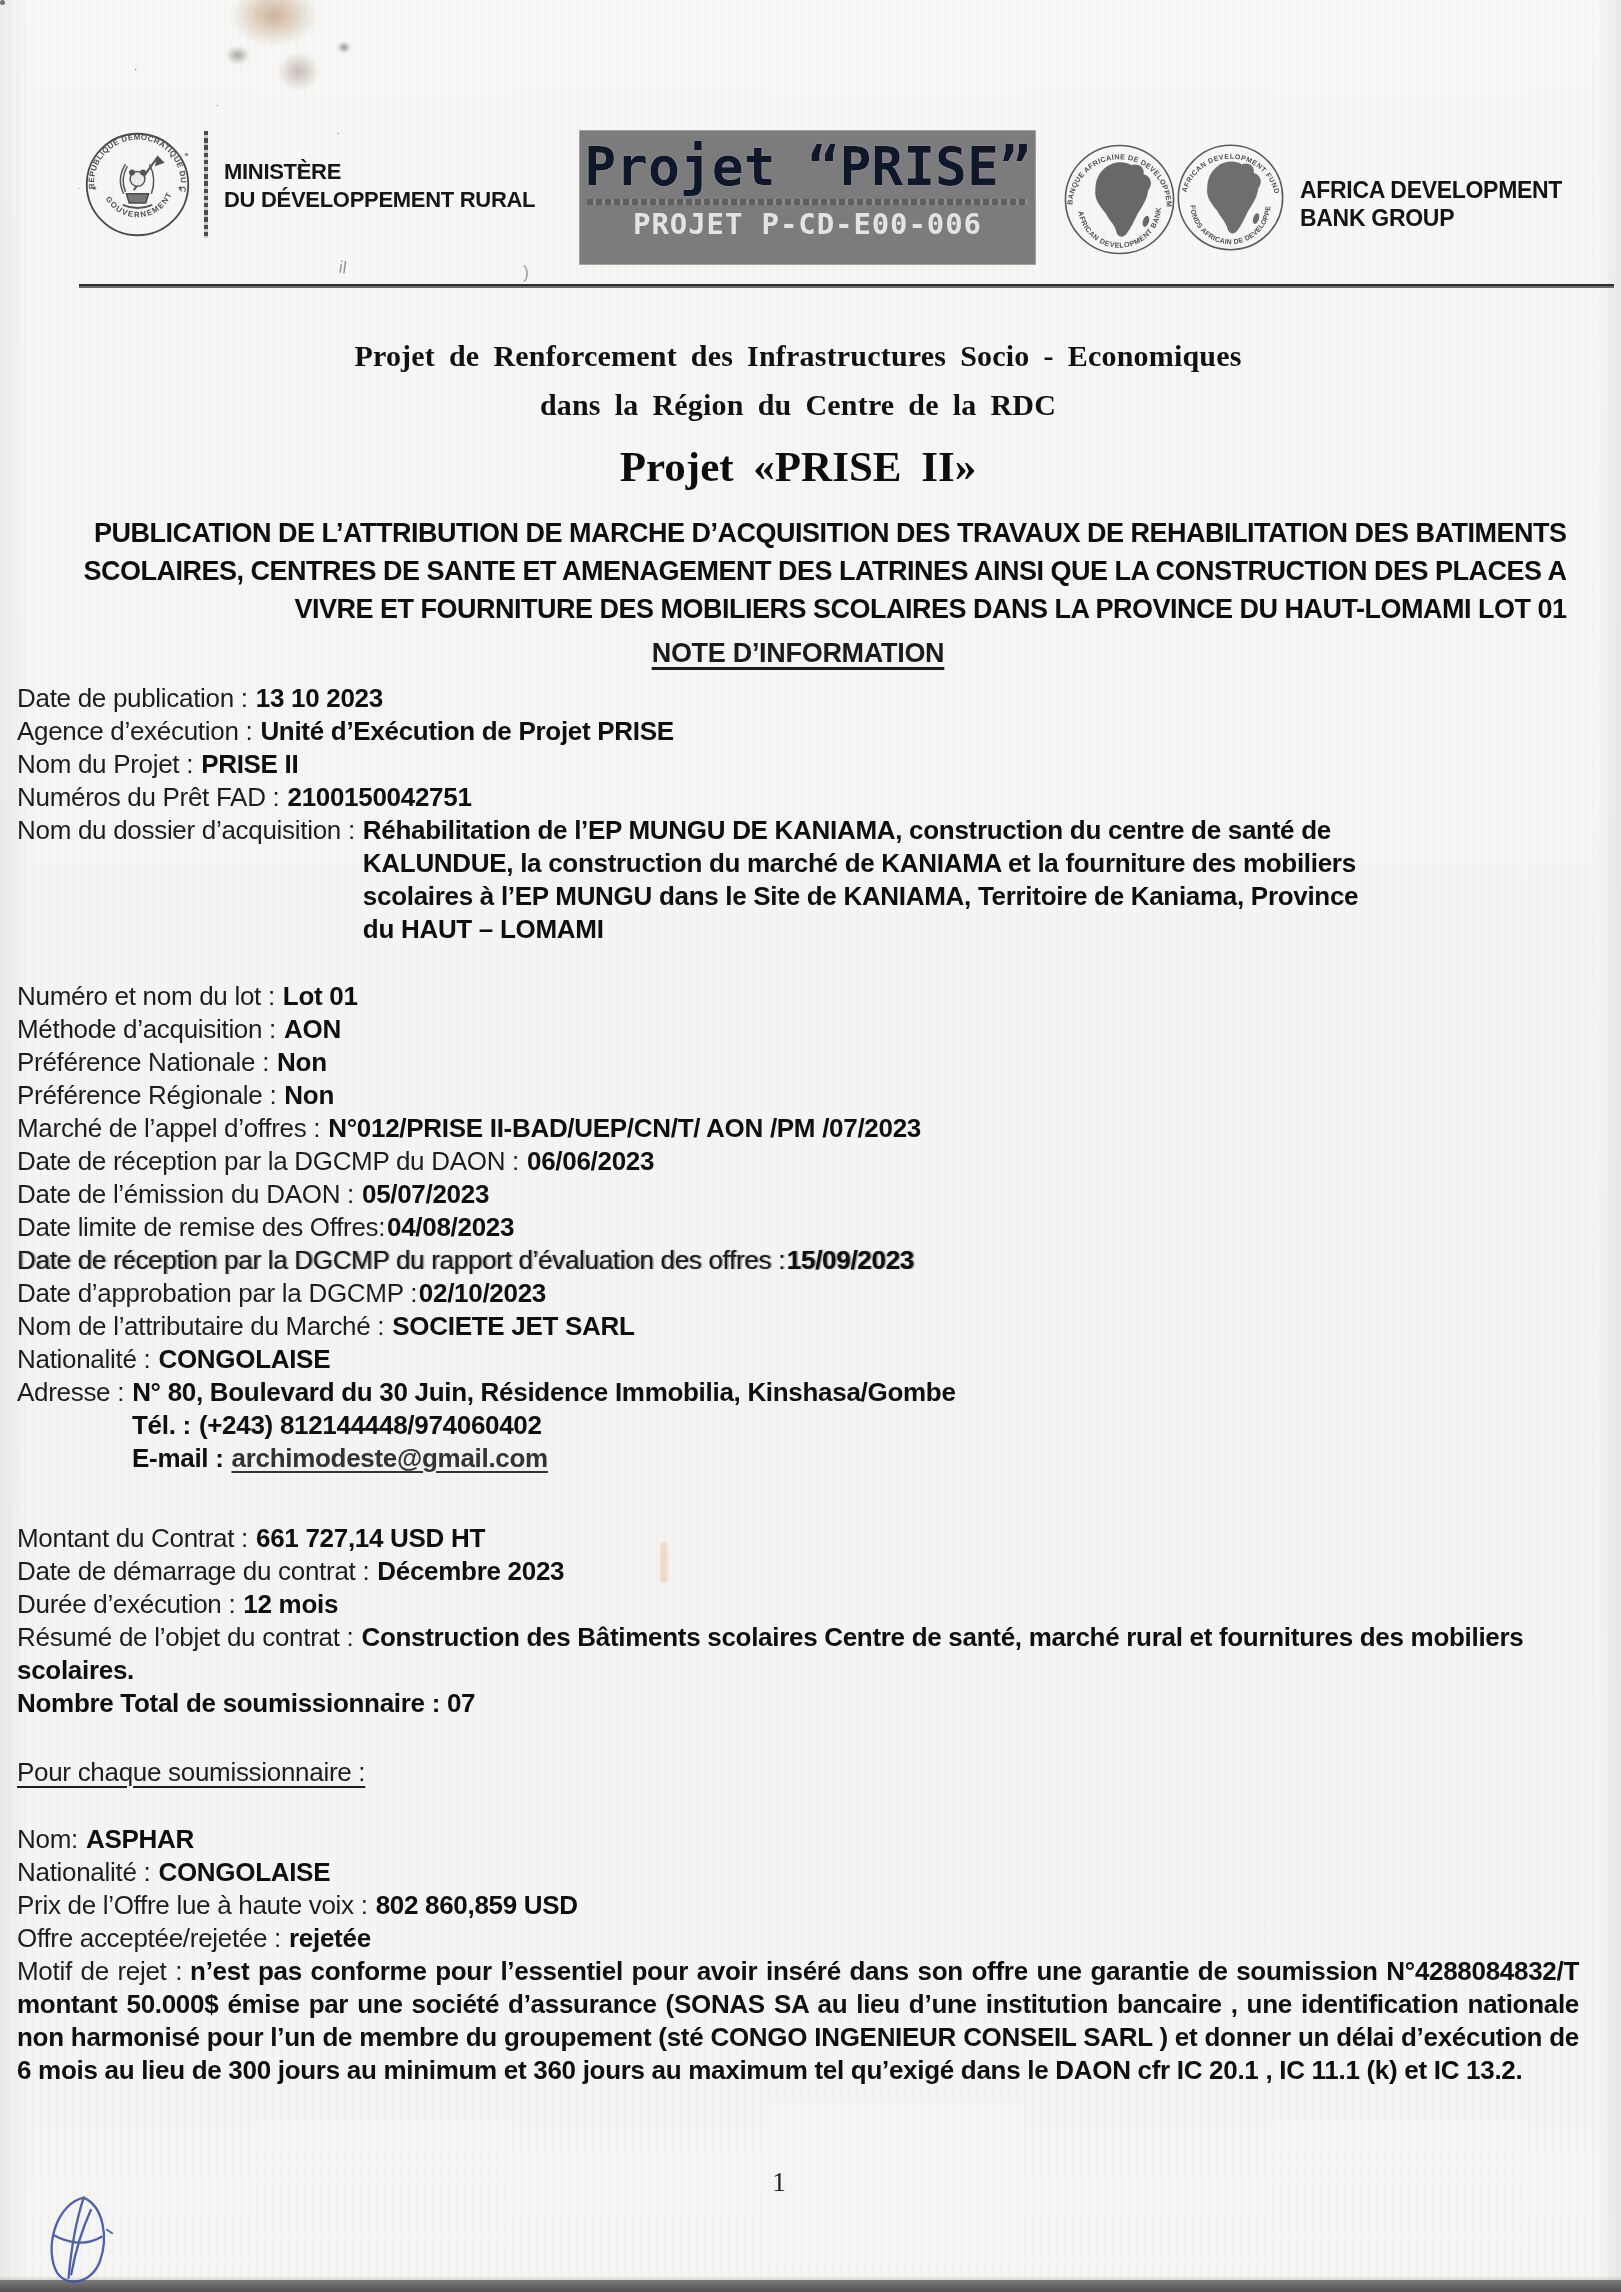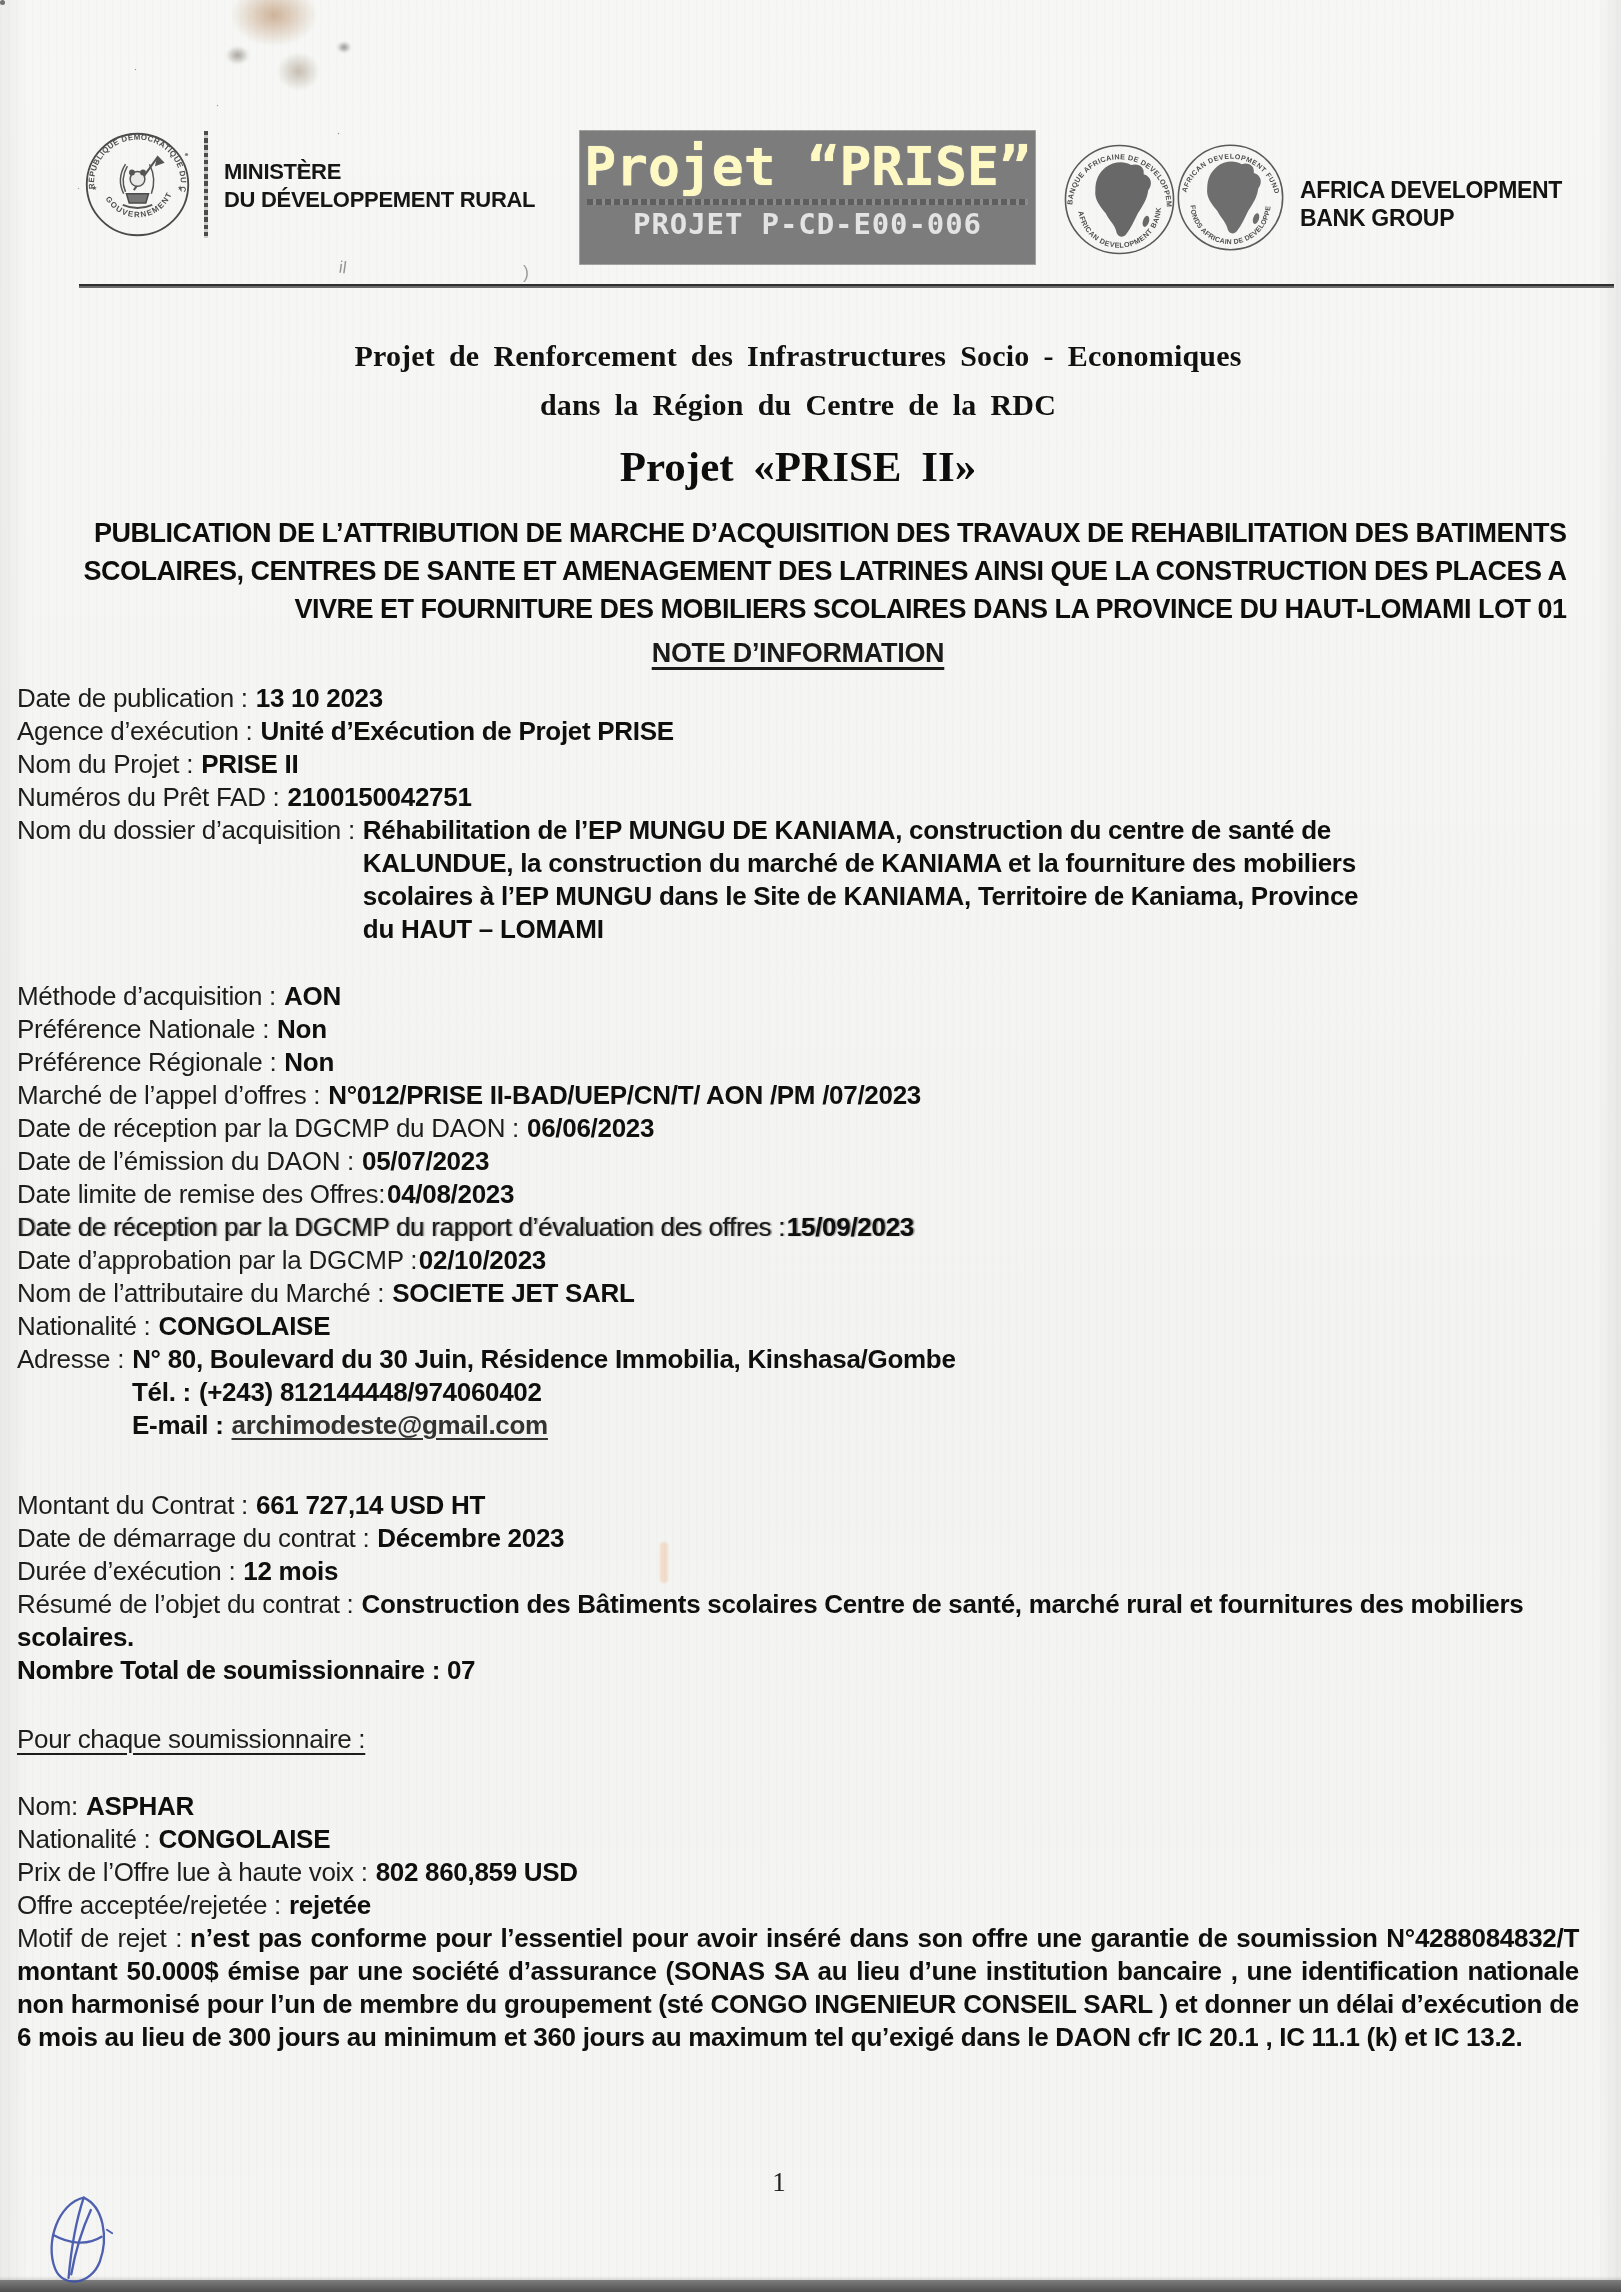--- a/index.html
+++ b/index.html
@@ -40,21 +40,21 @@
     background:linear-gradient(180deg,rgba(0,0,0,0),rgba(0,0,0,.12));}
   
   .seal{position:absolute;left:84px;top:131px;}
   .vdiv{position:absolute;left:204px;top:131px;width:3.6px;height:107px;
     background:repeating-linear-gradient(180deg,#4c4c4c 0 4.5px, rgba(76,76,76,.25) 4.5px 7.2px);}
   .ministry{position:absolute;left:224px;top:158px;font-weight:bold;font-size:22px;line-height:28px;
     letter-spacing:-0.3px;color:#161616;}
   .banner{position:absolute;left:580px;top:131px;width:455px;height:133px;background:#7c7c7c;
     box-shadow:0 0 0 0.9px rgba(90,90,90,.6);text-align:center;}
   .banner-l1{margin-top:5.4px;font-family:"DejaVu Sans Mono", monospace;font-weight:bold;
-    font-size:53px;letter-spacing:0px;color:#fef9c3;text-shadow:0 0 0.9px #f2f2f2;}
+    font-size:53px;letter-spacing:0px;color:#0f172a;text-shadow:0 0 0.9px #f2f2f2;}
   .banner-div{margin:1.8px 7.2px 1.8px 7.2px;height:6.3px;
     background:repeating-linear-gradient(90deg,#5e5e5e 0 6.3px,#8a8a8a 6.3px 9px);}
   .banner-l2{font-family:"DejaVu Sans Mono", monospace;font-weight:bold;font-size:29px;
     letter-spacing:0.9px;color:#e3e3e3;}
   .afdb{position:absolute;top:142px;}
   .afdb.one{left:1062px;}
   .afdb.two{left:1175px;}
   .bankgroup{position:absolute;left:1300px;top:176px;font-weight:bold;font-size:23px;
     line-height:28px;letter-spacing:-0.3px;color:#141414;}
   .hrule{position:absolute;left:79px;top:284px;width:1535px;height:3.6px;
@@ -200,20 +200,21 @@
       <p><span class="lb">Agence d’exécution :</span><span class="vl">Unité d’Exécution de Projet PRISE</span></p>
       <p><span class="lb">Nom du Projet :</span><span class="vl">PRISE II</span></p>
       <p><span class="lb">Numéros du Prêt FAD :</span><span class="vl">2100150042751</span></p>
       <p class="dossier">
           <span class="lb">Nom du dossier d’acquisition :</span>
           <span class="vl">Réhabilitation de l’EP MUNGU DE KANIAMA, construction du centre de santé de KALUNDUE, la construction du marché de KANIAMA et la fourniture des mobiliers scolaires à l’EP MUNGU dans le Site de KANIAMA, Territoire de Kaniama, Province du HAUT – LOMAMI</span>
         </p>
     </div>
 
     <div class="fields gap38">
+      <p><span class="lb">Numéro et nom du lot :</span><span class="vl">Lot 01</span></p>
       <p><span class="lb">Méthode d’acquisition :</span><span class="vl">AON</span></p>
       <p><span class="lb">Préférence Nationale  :</span><span class="vl">Non</span></p>
       <p><span class="lb">Préférence Régionale  :</span><span class="vl">Non</span></p>
       <p><span class="lb">Marché de l’appel d’offres :</span><span class="vl">N°012/PRISE II-BAD/UEP/CN/T/ AON /PM /07/2023</span></p>
       <p><span class="lb">Date de réception par la DGCMP du DAON :</span><span class="vl">06/06/2023</span></p>
       <p><span class="lb">Date de l’émission du DAON :</span><span class="vl">05/07/2023</span></p>
       <p class="nogap"><span class="lb">Date limite de remise des Offres:</span><span class="vl">04/08/2023</span></p>
       <p class="nogap blurline"><span class="lb">Date de réception par la DGCMP du rapport d’évaluation des offres :</span><span class="vl">15/09/2023</span></p>
       <p class="nogap"><span class="lb">Date d’approbation par la DGCMP :</span><span class="vl">02/10/2023</span></p>
       <p><span class="lb">Nom de l’attributaire du Marché :</span><span class="vl">SOCIETE JET SARL</span></p>

